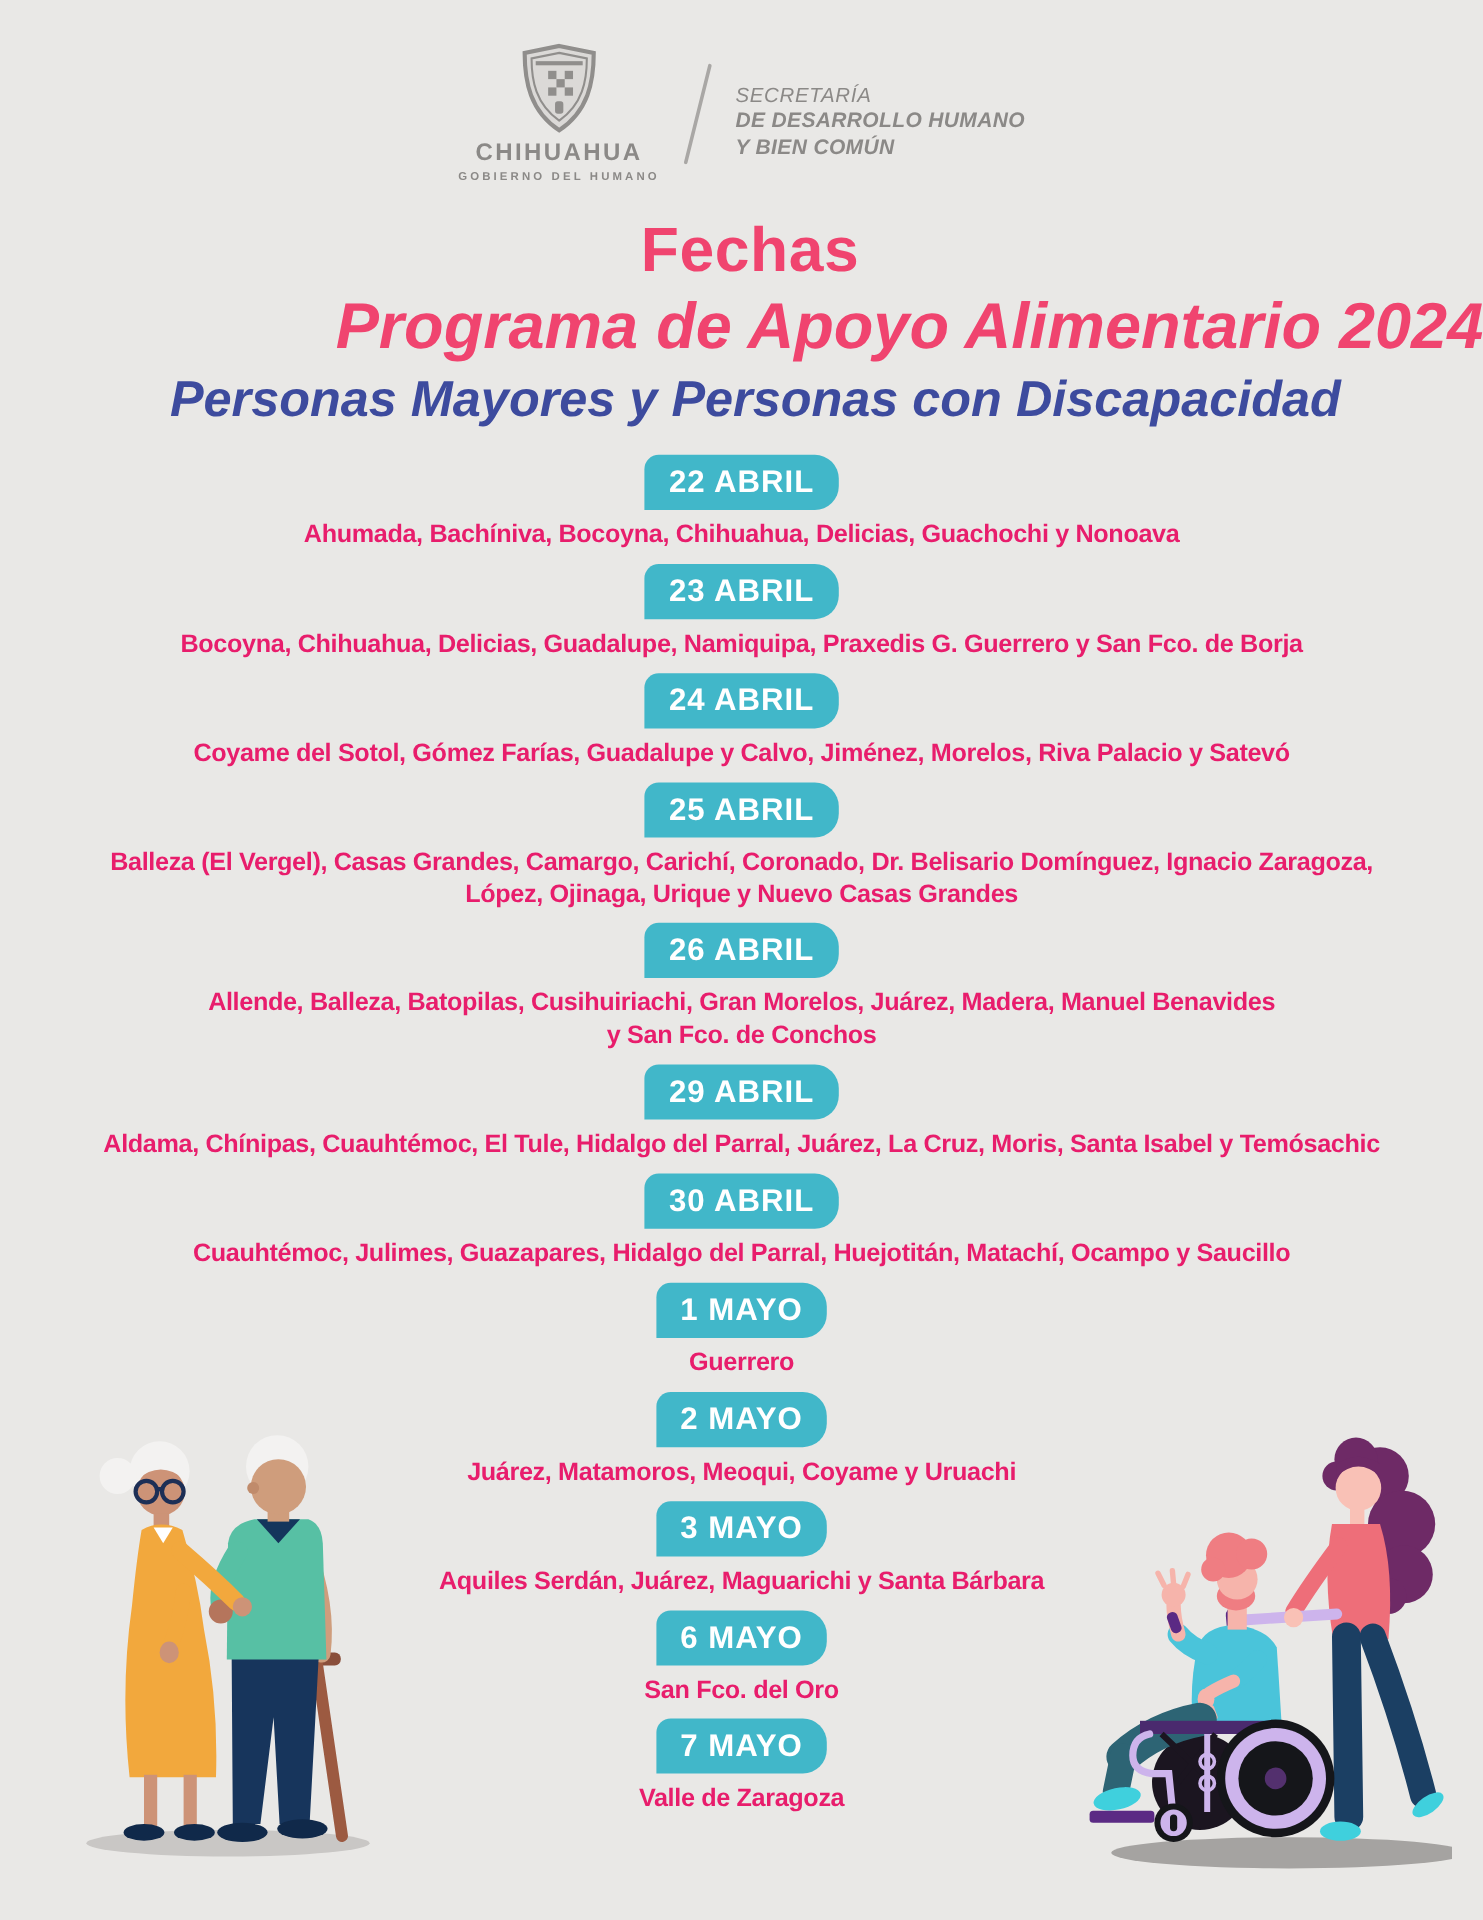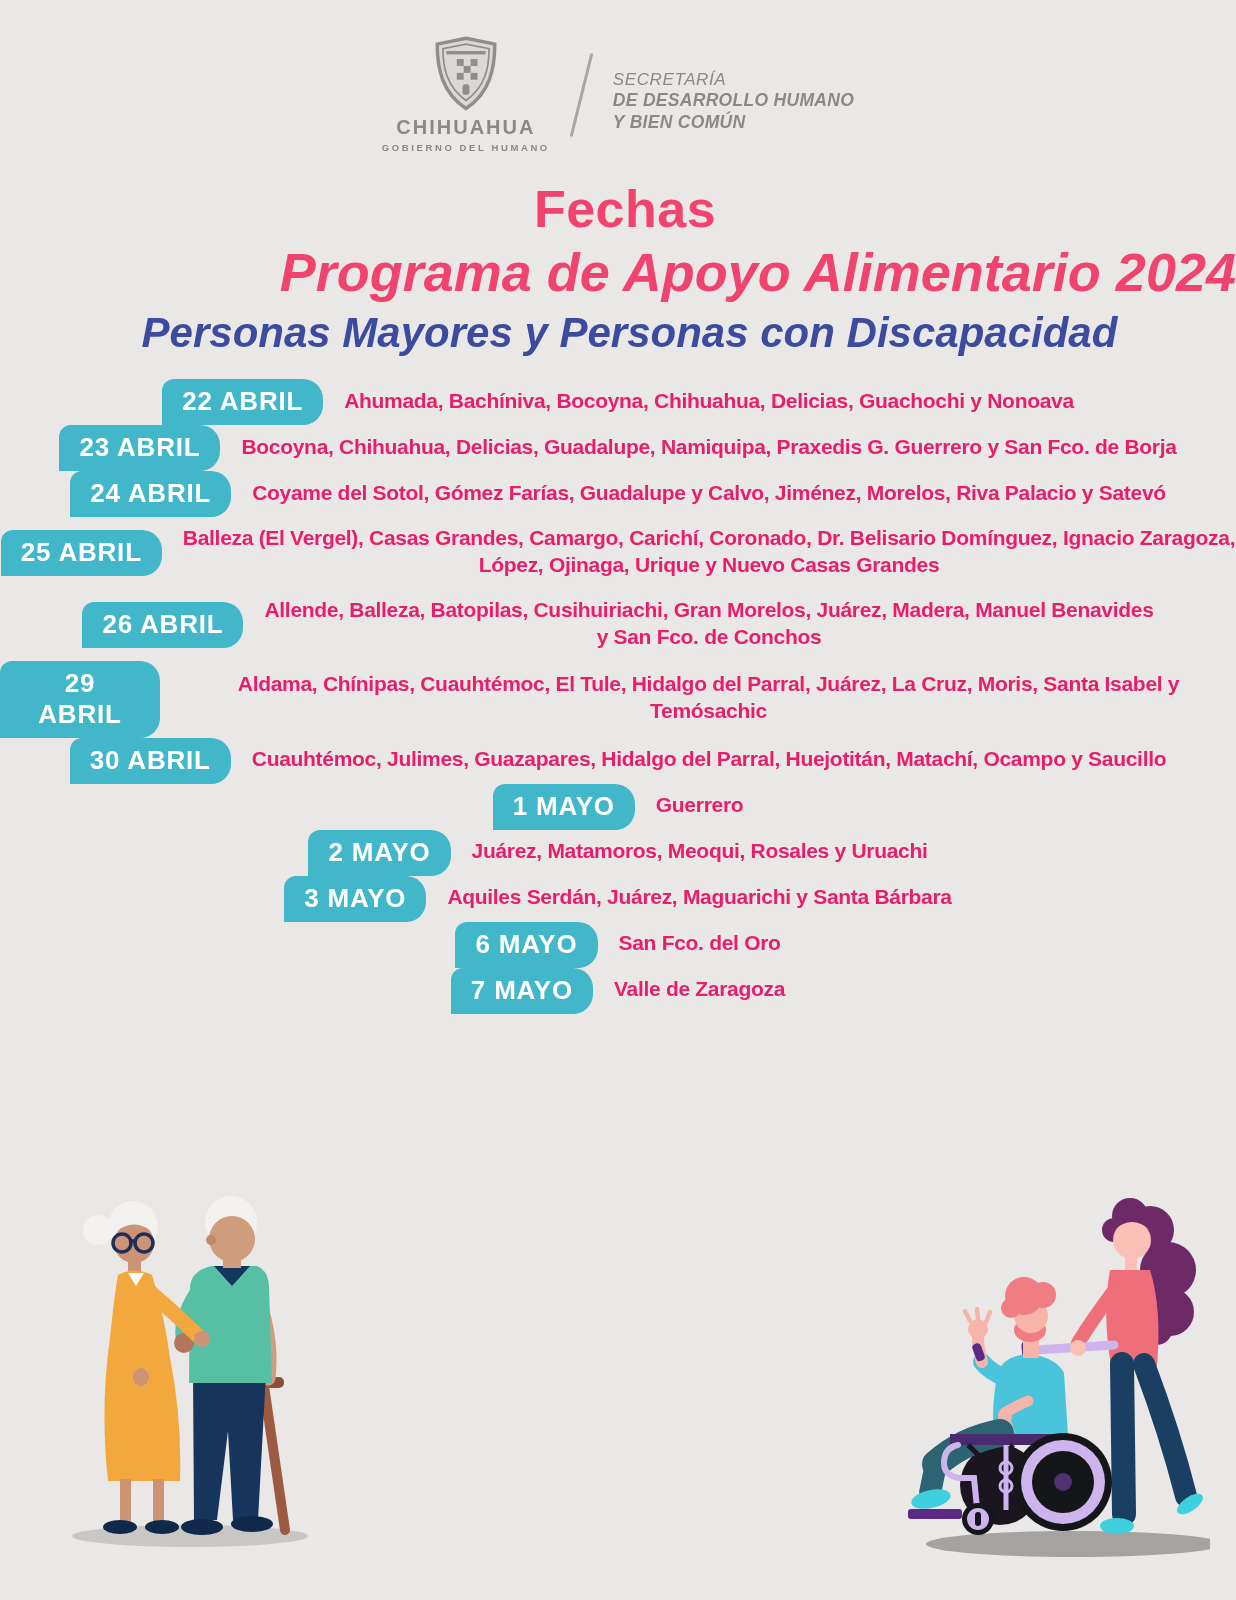--- a/index.html
+++ b/index.html
@@ -28,21 +28,21 @@
   .titles{position:relative;z-index:2;text-align:center;margin-top:26px;}
   .title-1{font-size:52px;font-weight:800;color:var(--title-pink);margin:0;letter-spacing:.5px;padding-left:14px;}
   .title-2{font-size:54px;font-weight:800;font-style:italic;color:var(--title-pink);margin:2px 0 0;letter-spacing:0;text-align:right;}
   .title-3{font-size:42px;font-weight:800;font-style:italic;color:var(--subtitle-blue);margin:6px 0 0;padding-left:23px;}
   
   .schedule{
     position:relative;z-index:2;
     display:flex;flex-direction:column;align-items:center;
     margin-top:22px;
   }
-  .entry{display:flex;flex-direction:row;align-items:center;gap:21px;}
+  .entry{display:flex;flex-direction:column;align-items:center;}
   .badge{
     background:var(--badge-teal);
     color:#fff;
     font-weight:800;font-size:26px;letter-spacing:.8px;
     padding:7px 20px 8px;
     border-radius:12px 20px 20px 0;
     text-align:center;
   }
   .muni{
     color:var(--list-pink);
@@ -133,21 +133,21 @@
       <p class="muni">Cuauhtémoc, Julimes, Guazapares, Hidalgo del Parral, Huejotitán, Matachí, Ocampo y Saucillo</p>
     </section>
 
     <section class="entry">
       <div class="badge">1 MAYO</div>
       <p class="muni">Guerrero</p>
     </section>
 
     <section class="entry">
       <div class="badge">2 MAYO</div>
-      <p class="muni">Juárez, Matamoros, Meoqui, Rosales y Uruachi</p>
+      <p class="muni">Juárez, Matamoros, Meoqui, Coyame y Uruachi</p>
     </section>
 
     <section class="entry">
       <div class="badge">3 MAYO</div>
       <p class="muni">Aquiles Serdán, Juárez, Maguarichi y Santa Bárbara</p>
     </section>
 
     <section class="entry">
       <div class="badge">6 MAYO</div>
       <p class="muni">San Fco. del Oro</p>

